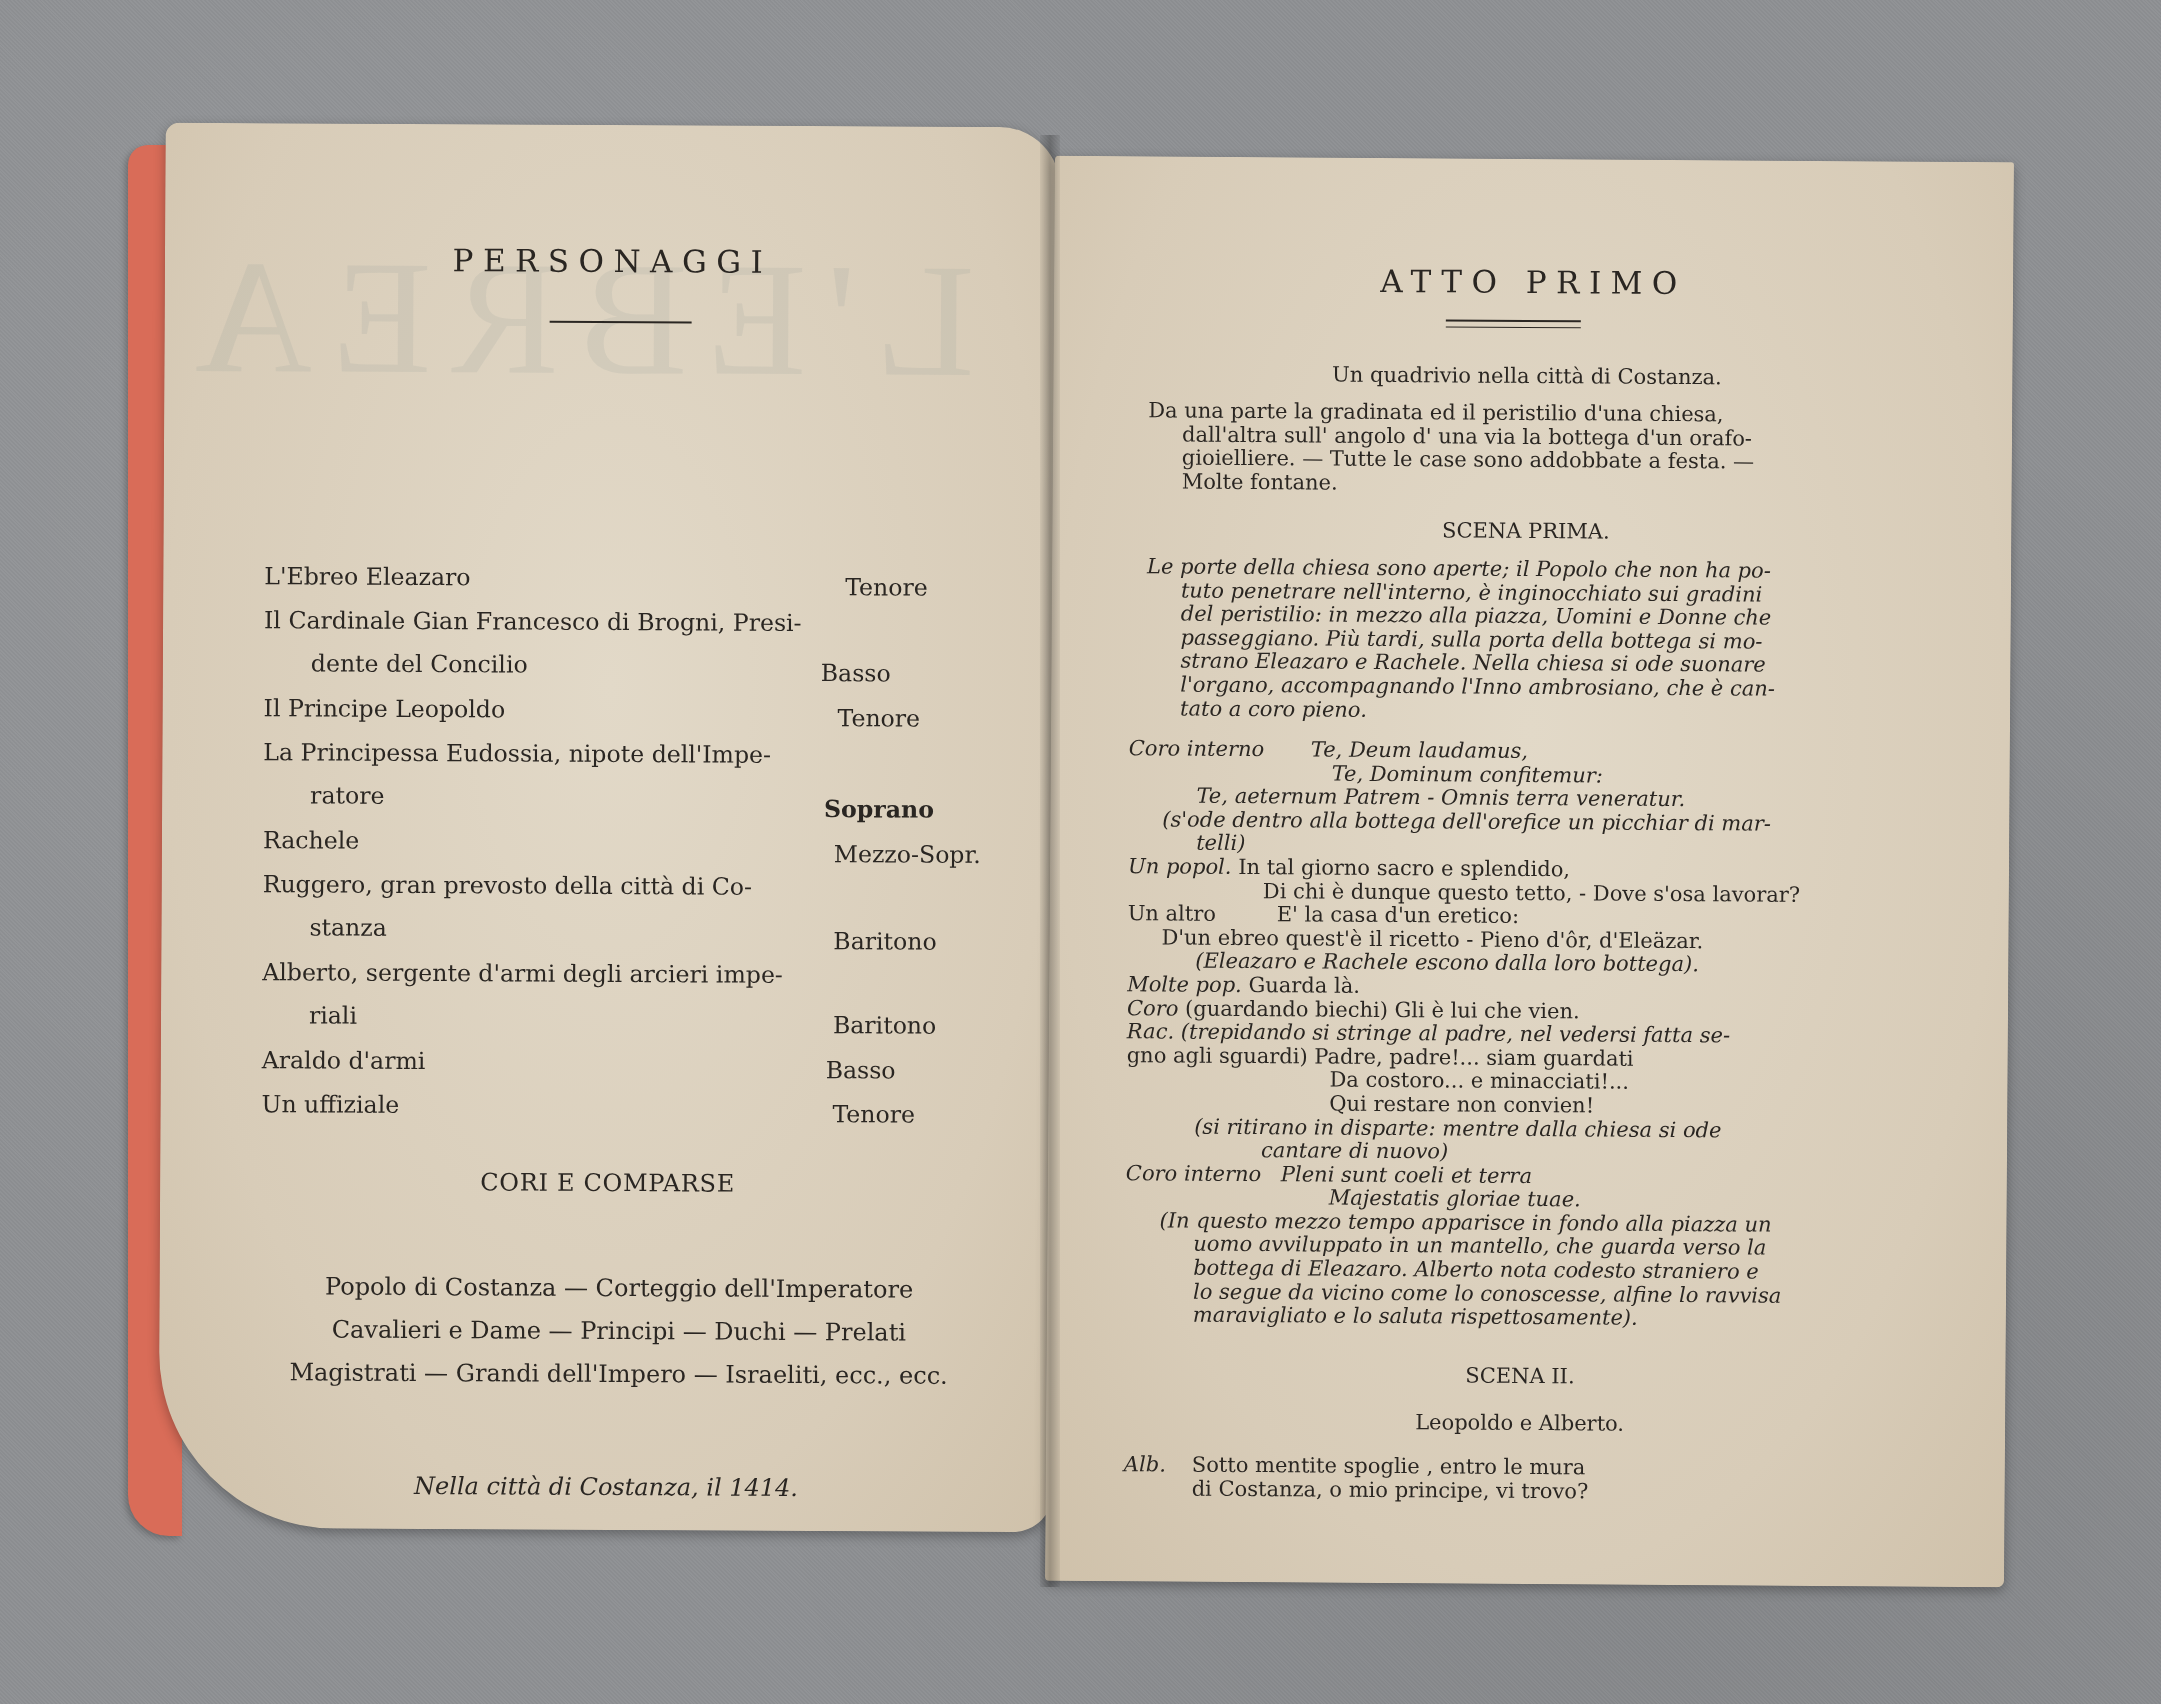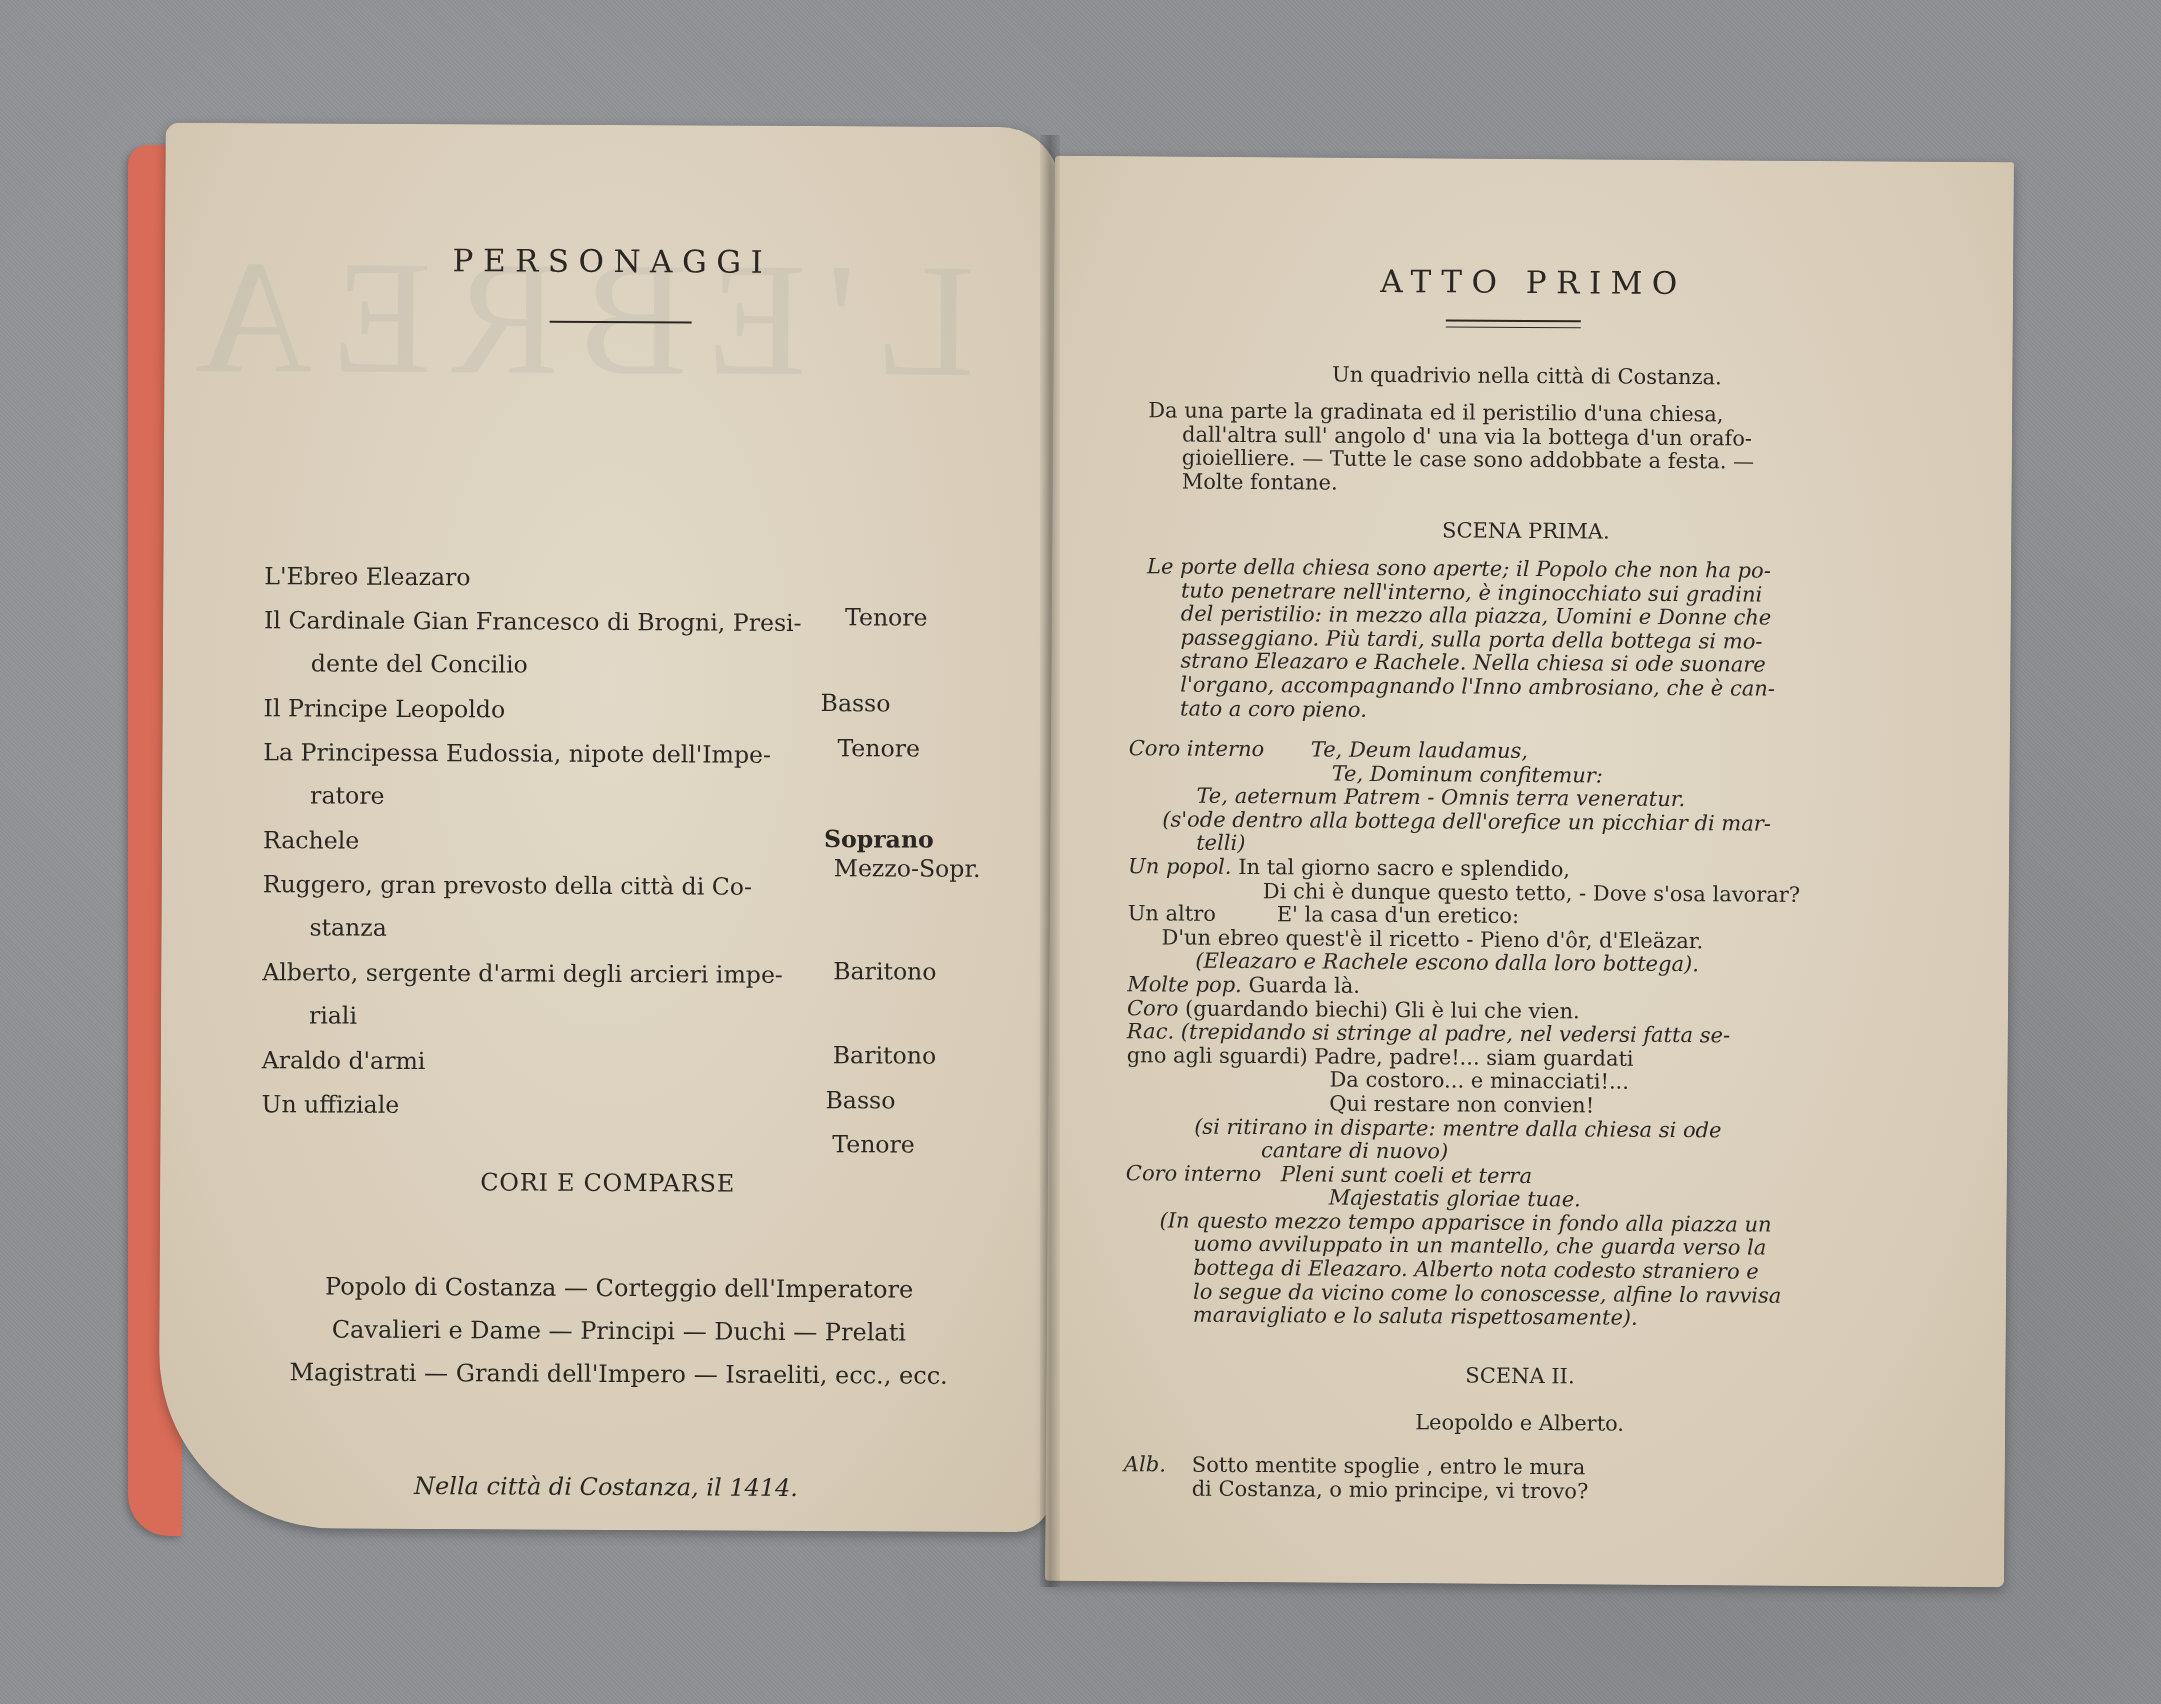--- a/index.html
+++ b/index.html
@@ -47,21 +47,21 @@
   .title {
     position: absolute; text-align: center; letter-spacing: 9.5px; font-size: 31px;
   }
   .rule { position: absolute; height: 2px; background: #2a2622; }
   .rule.double { height: 5.4px; border-top: 2.7px solid #2a2622; border-bottom: 1.4px solid #2a2622; background: none; }
   .cast { position: absolute; left: 101px; top: 432px; width: 743px; font-size: 23.6px; }
   .cast-row { position: relative; height: 88px; }
   .cast-row.single { height: 44px; }
   .cast-name { position: absolute; left: 0; top: 0; width: 581px; line-height: 43px; }
   .cast-name .cont { padding-left: 47px; display: block; }
-  .cast-voice { position: absolute; left: 581px; font-size: 23.6px; margin-top: 30px; }
+  .cast-voice { position: absolute; left: 581px; font-size: 23.6px; }
   .cori-title { position: absolute; left: 0; width: 895px; top: 1044px; text-align: center; font-size: 24px; letter-spacing: 0.7px; }
   .cori { position: absolute; left: 88px; top: 1142px; width: 743px; font-size: 24px; line-height: 43px; text-align: center; }
   .setting { position: absolute; left: 0; width: 895px; top: 1348px; text-align: center; font-style: italic; font-size: 24px; }
   .rp { position: absolute; left: 95px; width: 757px; font-size: 21px; line-height: 23.6px; }
   .center { text-align: center; }
   .it { font-style: italic; }
   .ind1 { padding-left: 34px; }
   .ind2 { padding-left: 68px; }
   .ind3 { padding-left: 135px; }
   .ind4 { padding-left: 203px; }
@@ -97,21 +97,21 @@
     </div>
     <div class="cast-row">
       <span class="cast-name">
         <span class="line">La Principessa Eudossia, nipote dell'Impe-</span>
         <span class="cont">ratore</span>
       </span>
       <span class="cast-voice" style="top:61px;left:561px;font-weight:bold;">Soprano</span>
     </div>
     <div class="cast-row single">
       <span class="cast-name">Rachele</span>
-      <span class="cast-voice" style="top:2px;left:571px;">Mezzo-Sopr.</span>
+      <span class="cast-voice" style="top:18px;left:571px;">Mezzo-Sopr.</span>
     </div>
     <div class="cast-row">
       <span class="cast-name">
         <span class="line">Ruggero, gran prevosto della città di Co-</span>
         <span class="cont">stanza</span>
       </span>
       <span class="cast-voice" style="top:61px;left:571px;">Baritono</span>
     </div>
     <div class="cast-row">
       <span class="cast-name">

